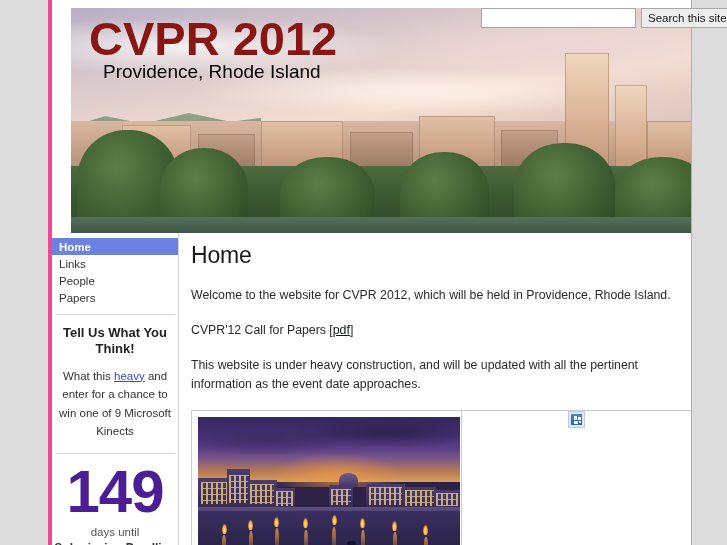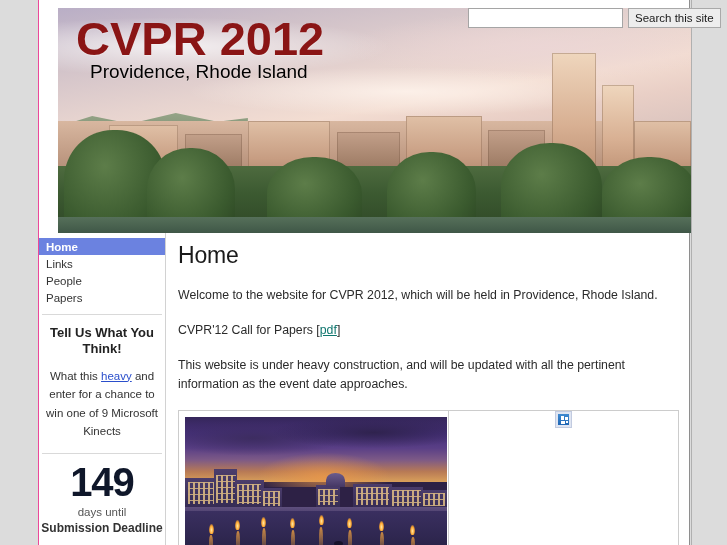--- a/index.html
+++ b/index.html
@@ -6,24 +6,24 @@
   html, body {
     margin: 0; padding: 0;
     width: 727px; height: 545px;
     background: #dcdcdc;
     font-family: "Liberation Sans", sans-serif;
     overflow: hidden;
   }
 
   #page {
     position: absolute;
-    left: 38px; top: 0;
+    left: 48px; top: 0;
     width: 652px; height: 545px;
     background: #ffffff;
-    border-left: 1px solid #ec4899;
+    border-left: 4px solid #ec4899;
     border-right: 1px solid #8e8e8e;
   }
 
   
   #banner {
     position: absolute;
     left: 19px; top: 8px;
     width: 633px; height: 225px;
     overflow: hidden;
     background: #c9bfc9;
@@ -148,42 +148,42 @@
     line-height: 1.25; text-align: center;
   }
   .side-box p {
     margin: 0; font-size: 11.5px; color: #333;
     line-height: 1.62; text-align: center;
   }
   .side-box a { color: #2a4ecb; text-decoration: underline; }
 
   #countdown { padding: 8px 0 10px 0; text-align: center; }
   #countdown .num {
-    font-size: 40px; font-weight: bold; color: #0f172a;
+    font-size: 60px; font-weight: bold; color: #4c1d95;
     line-height: 1.0; letter-spacing: -1px;
   }
   #countdown .lbl1 { font-size: 11.5px; color: #555; margin-top: 4px; }
   #countdown .lbl2 { font-size: 12px; color: #333; font-weight: bold; margin-top: 3px; }
 
   
   #content {
     flex: 1 1 auto;
     padding: 9px 12px 0 12px;
     overflow: hidden;
   }
   #page-title {
     margin: 0 0 17px 0;
     font-size: 23px; font-weight: normal; color: #1a1a1a;
     letter-spacing: -0.2px;
   }
   #content p {
     margin: 0 0 17px 0;
     font-size: 12.3px; color: #2b2b2b; line-height: 1.48;
   }
-  #content a { color: #0f766e; text-decoration: underline; }
+  #content a { color: #0f172a; text-decoration: underline; }
 
   
   #media-table {
     margin-top: 2px;
     width: 100%;
     border-collapse: collapse;
     table-layout: fixed;
   }
   #media-table td {
     border: 1px solid #cccccc;

